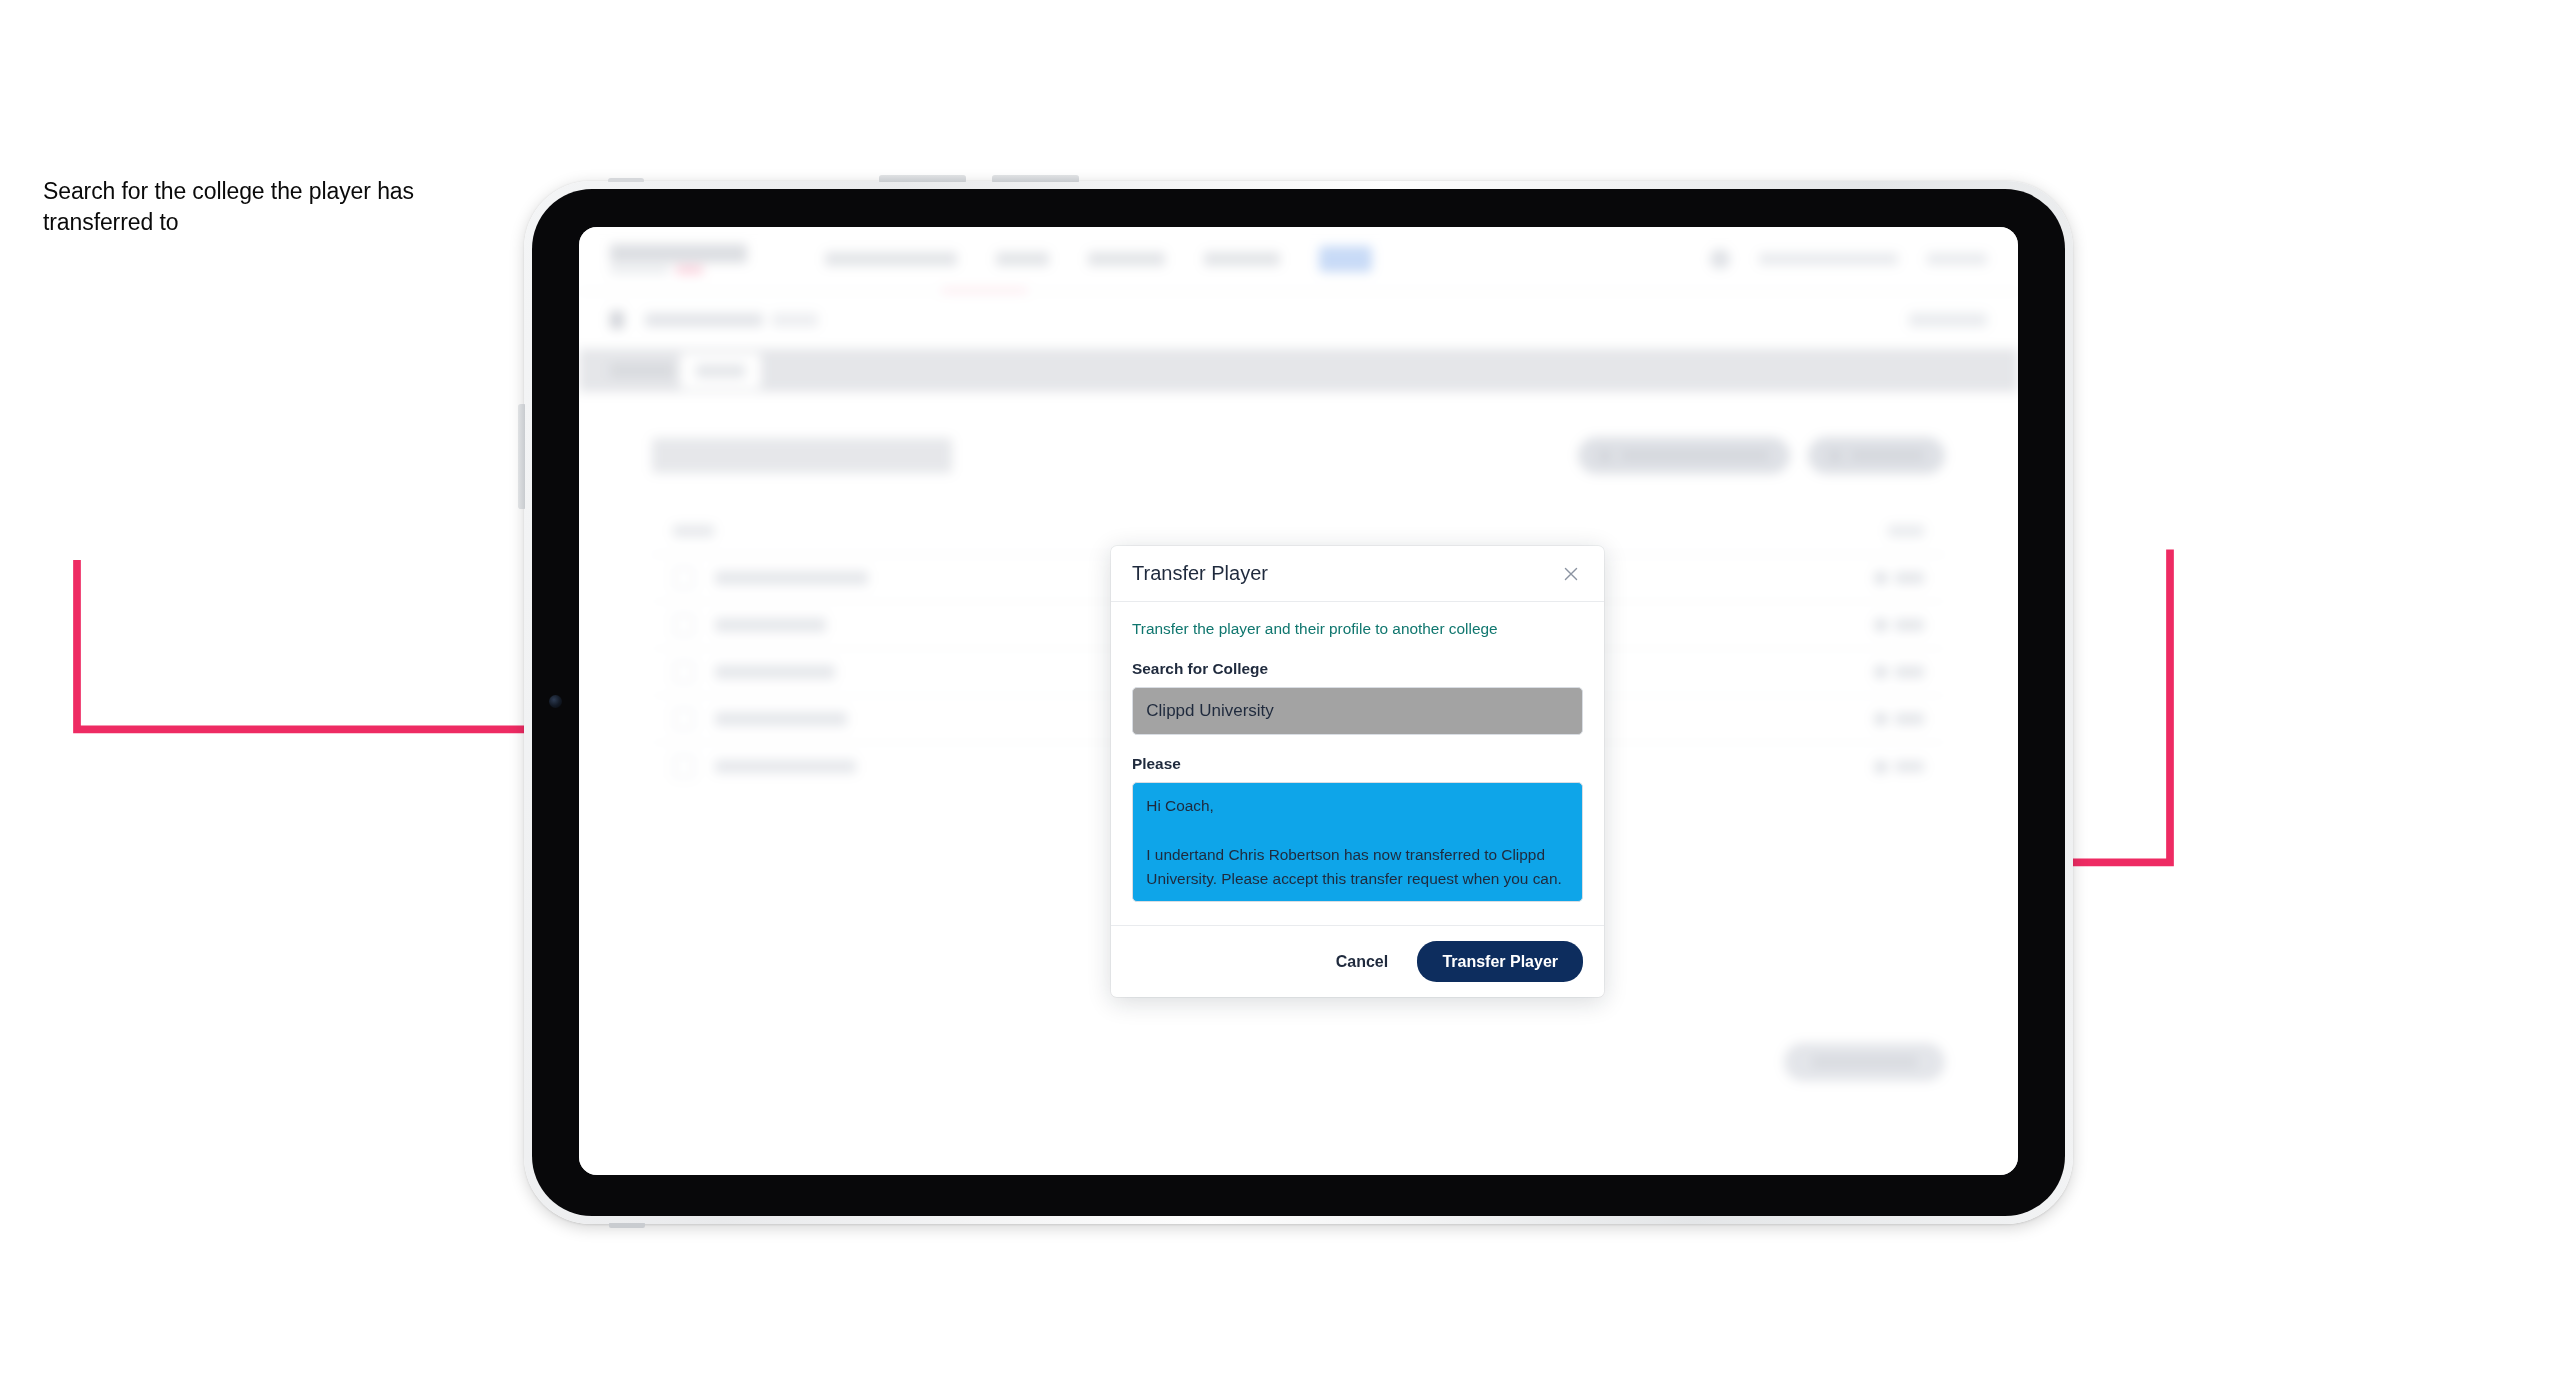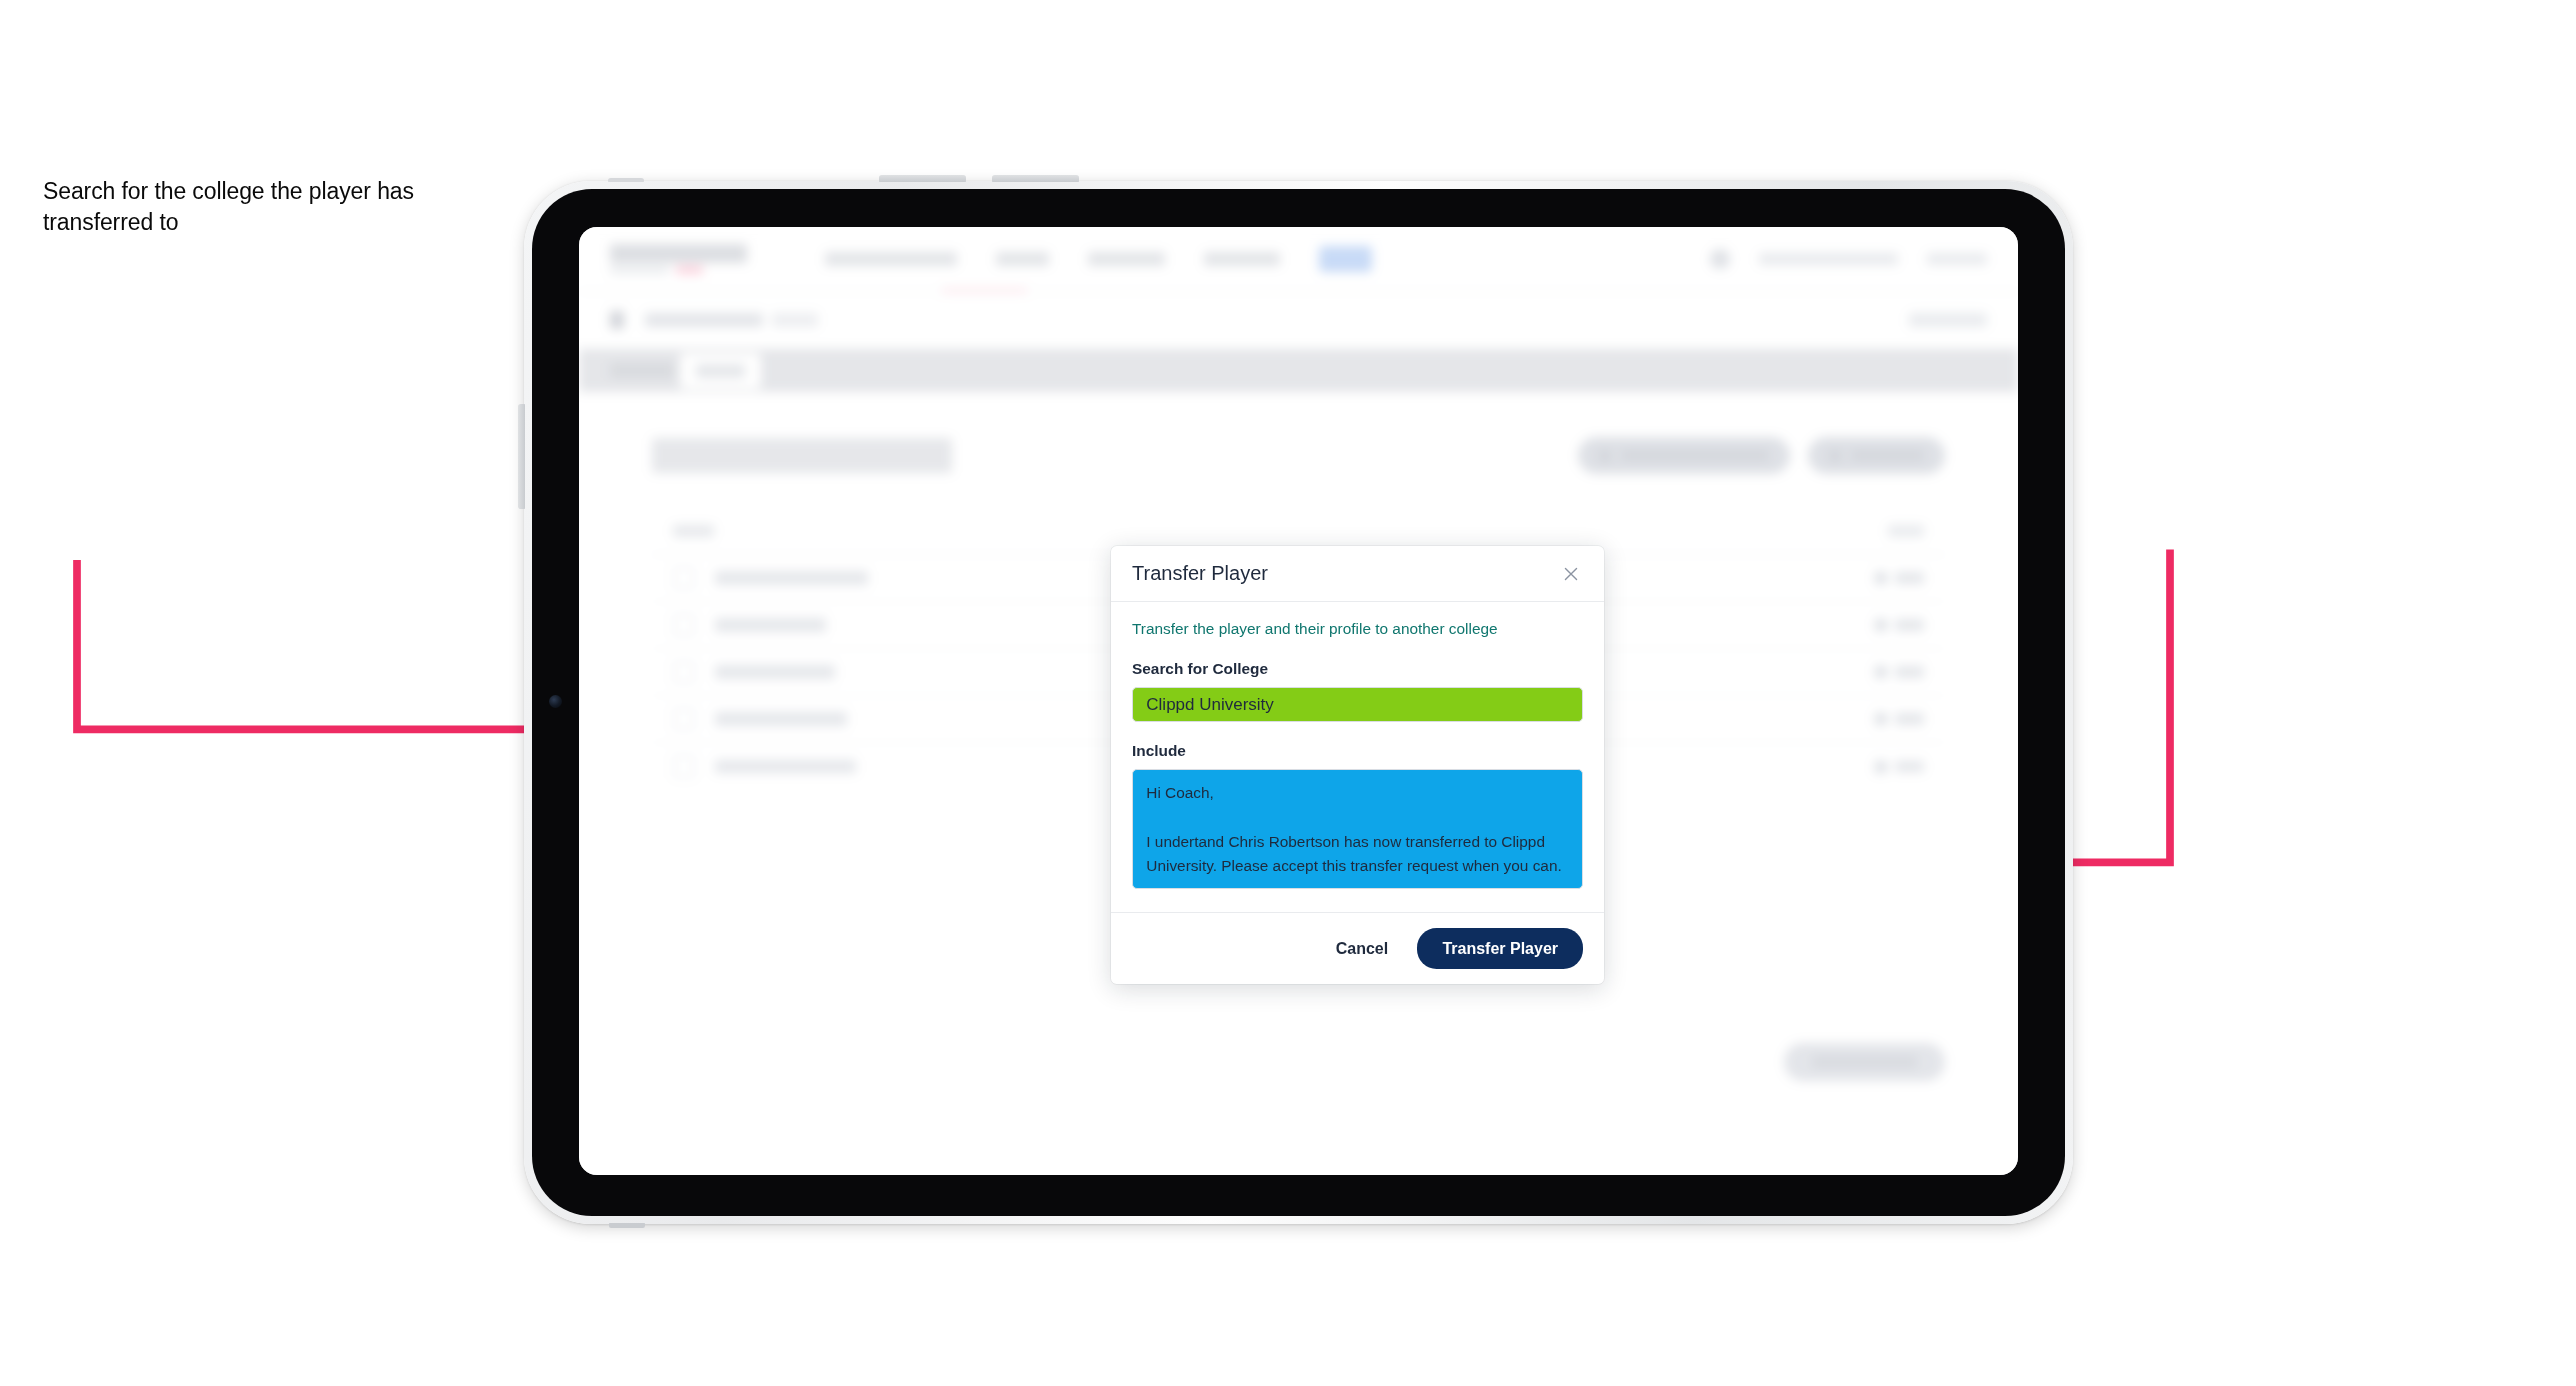--- a/index.html
+++ b/index.html
@@ -309,24 +309,24 @@
     margin-bottom: 22.4px;
   }
   .field-label {
     font-size: 15.4px;
     color: #1f2a3d;
     font-weight: bold;
     margin-bottom: 9px;
   }
   #college-input {
     width: 100%;
-    height: 35px;
+    height: 48px;
     border: 0.7px solid #d9dde3;
     border-radius: 4.9px;
-    background: #84cc16;
+    background: #a3a3a3;
     font-size: 17px;
     color: #1f2a3d;
     padding: 0 13.3px;
     font-family: "Liberation Sans", sans-serif;
     outline: none;
   }
   #msg-gap { height: 19.6px; }
   #message-box {
     width: 100%;
     height: 120px;
@@ -526,21 +526,21 @@
         <div id="modal-body">
 
           <div id="modal-subtitle">Transfer the player and their profile to another college</div>
 
           <div class="field-label">Search for College</div>
 
           <input id="college-input" type="text" value="Clippd University" style="">
 
           <div id="msg-gap"></div>
 
-          <div class="field-label">Include</div>
+          <div class="field-label">Please</div>
 
           <textarea id="message-box" style="">Hi Coach,
 
 I undertand Chris Robertson has now transferred to Clippd University. Please accept this transfer request when you can.</textarea>
         </div>
 
         <div id="modal-footer">
           <button id="cancel-button">Cancel</button>
           <button id="transfer-button">Transfer Player</button>
         </div>

